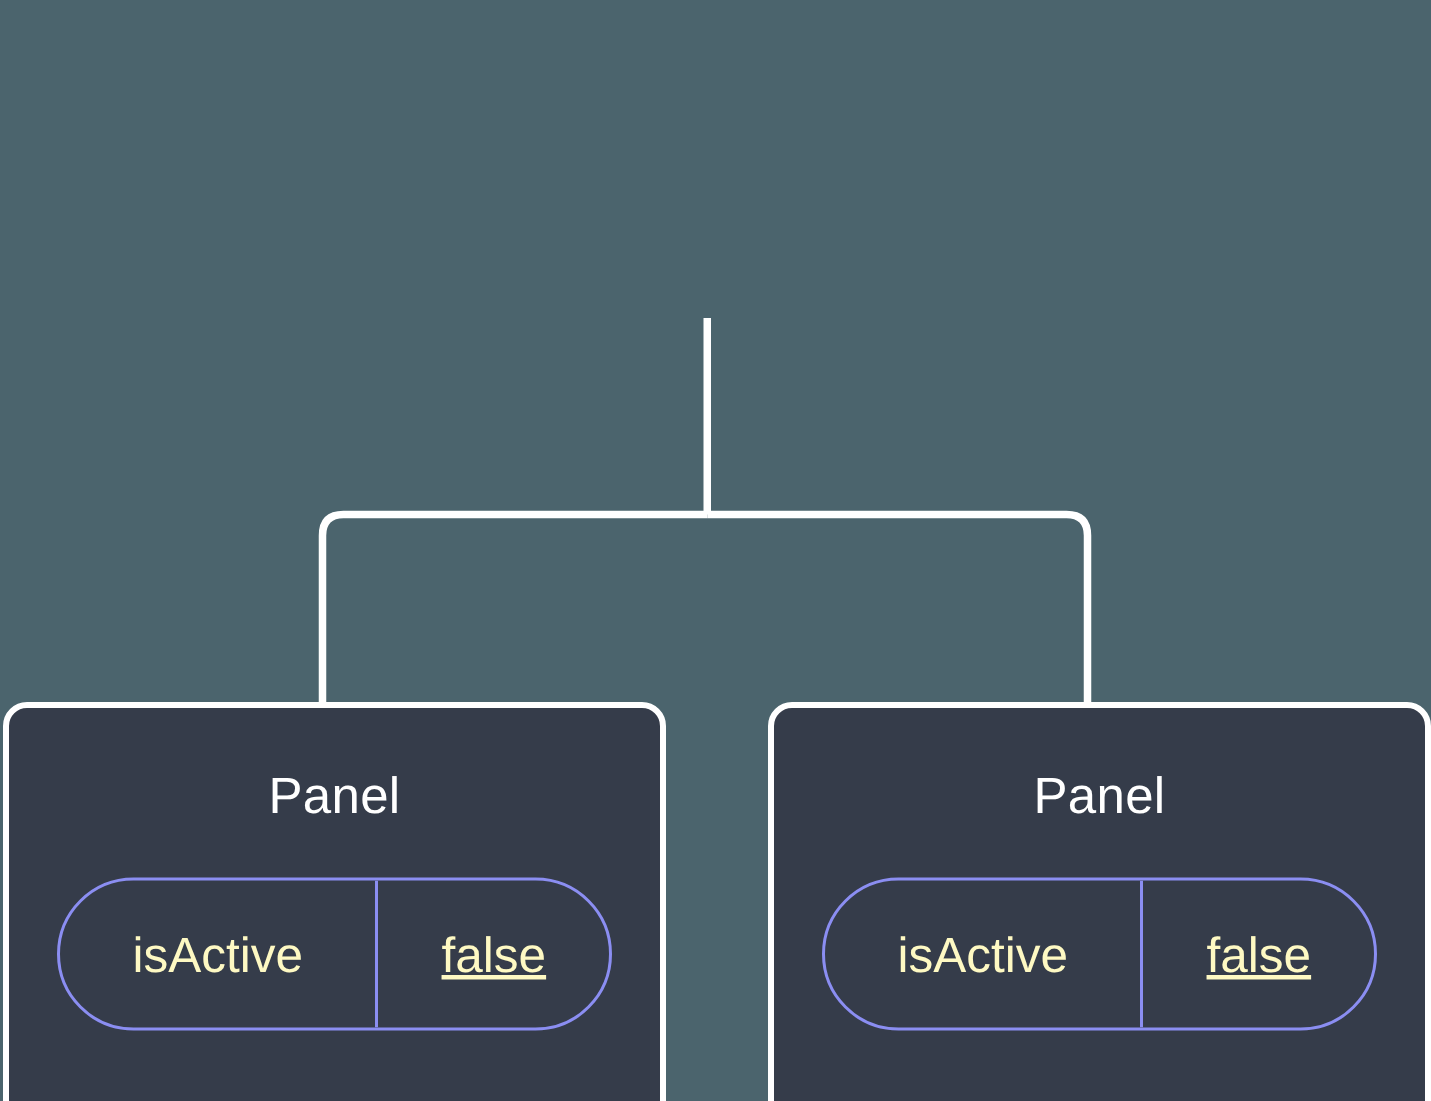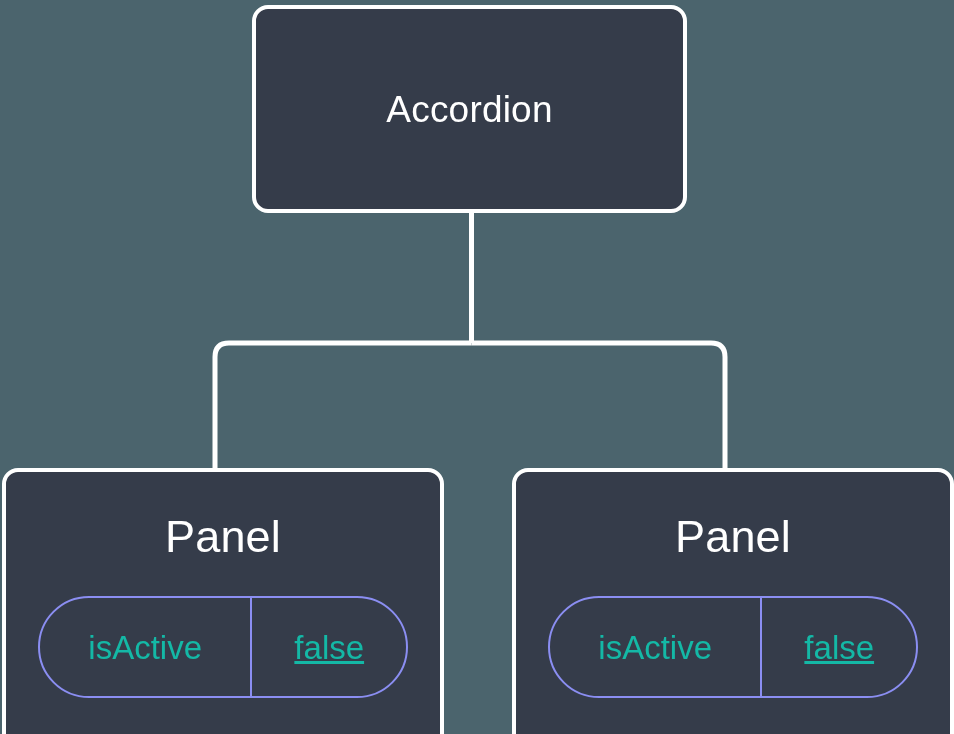--- a/index.html
+++ b/index.html
@@ -72,42 +72,42 @@
     letter-spacing: 0.2px;
     white-space: nowrap;
     user-select: none;
   }
 
   .node-root .node-title {
     font-size: 37px;
   }
 
   .node-child .node-title {
-    font-size: 45px;
+    font-size: 34px;
   }
 
   
   .prop-pill {
     margin-top: 37px;
     height: 102px;
     width: 370px;
     box-sizing: border-box;
     border: 2px solid #8b8ef2;
     border-radius: 51px;
     display: flex;
     align-items: stretch;
     overflow: hidden;
   }
 
   .prop-key,
   .prop-value {
     display: flex;
     align-items: center;
     justify-content: center;
-    color: #14b8a6;
+    color: #fef9c3;
     font-size: 33px;
     line-height: 1;
     white-space: nowrap;
     user-select: none;
   }
 
   .prop-key {
     flex: 0 0 57.5%;
     border-right: 2px solid #8b8ef2;
   }
@@ -123,23 +123,20 @@
 <div id="stage">
 
   <svg id="connectors" viewBox="0 0 954 734" width="954" height="734" aria-hidden="true">
 
     <path d="M 471.5 212 L 471.5 343" fill="none" stroke="#ffffff" stroke-width="5" stroke-linecap="butt"></path>
 
     <path d="M 471.5 343 L 229 343 Q 215 343 215 357 L 215 470" fill="none" stroke="#ffffff" stroke-width="5" stroke-linecap="butt" stroke-linejoin="round"></path>
     <path d="M 471.5 343 L 711 343 Q 725 343 725 357 L 725 470" fill="none" stroke="#ffffff" stroke-width="5" stroke-linecap="butt" stroke-linejoin="round"></path>
   </svg>
 
-  <div class="node node-root">
-    <span class="node-title">Accordion</span>
-  </div>
 
   <div class="node node-child node-child-left">
     <span class="node-title">Panel</span>
     <div class="prop-pill">
       <span class="prop-key">isActive</span>
       <span class="prop-value">false</span>
     </div>
   </div>
 
   <div class="node node-child node-child-right">

